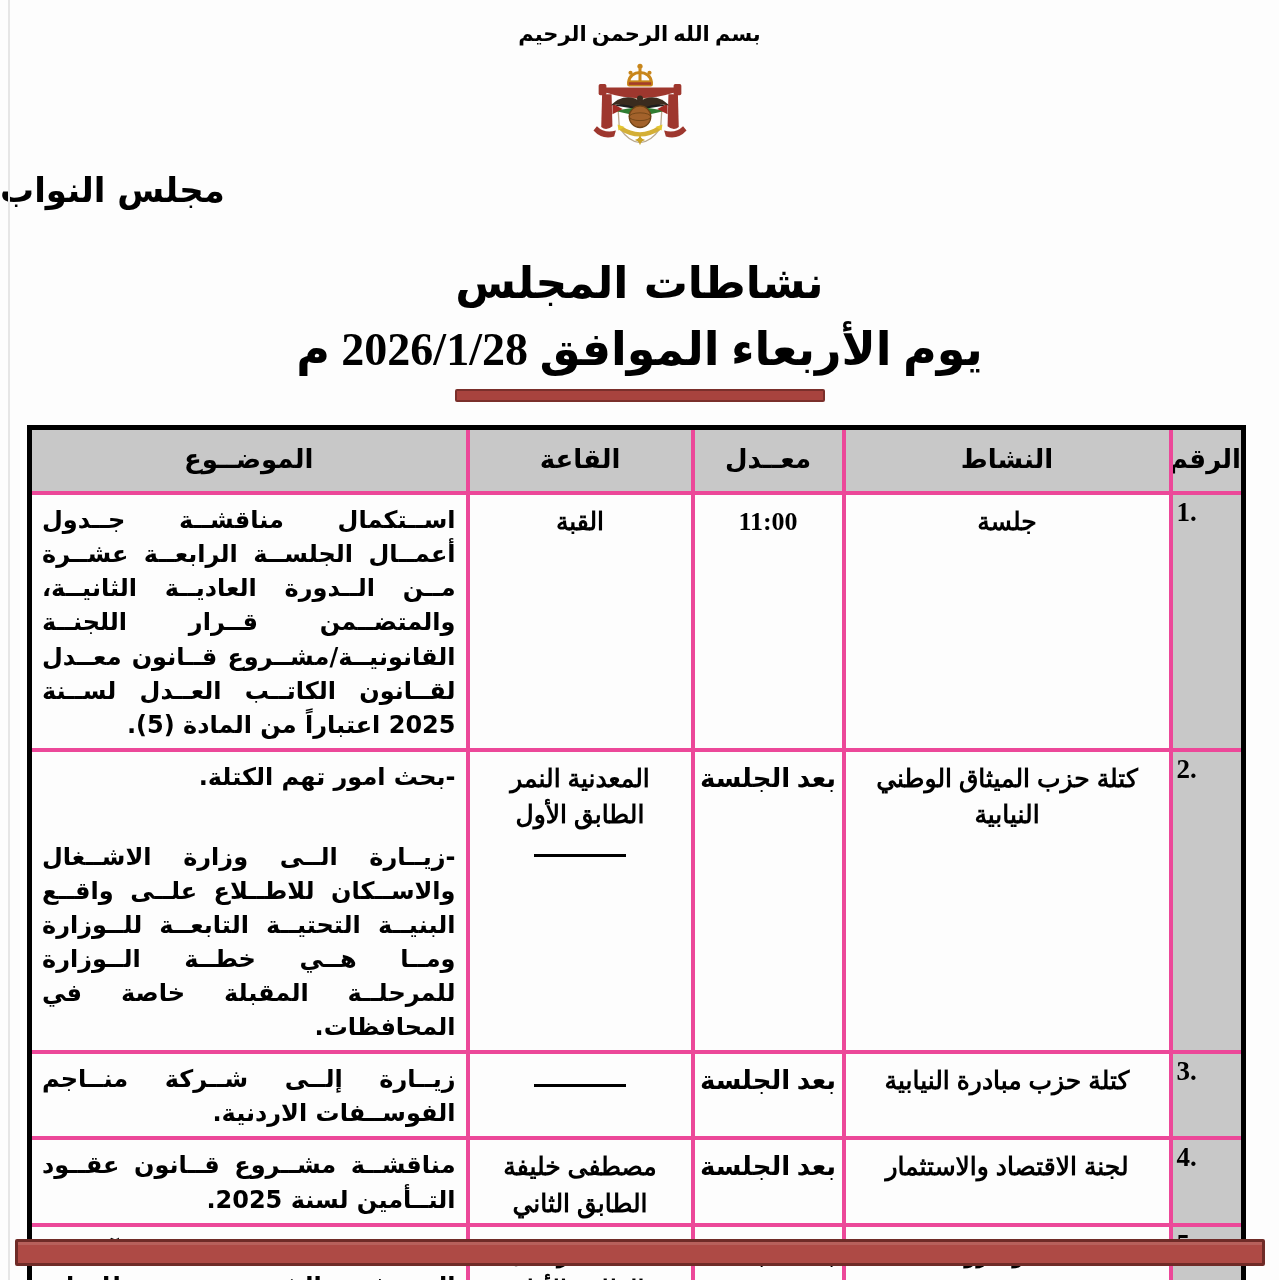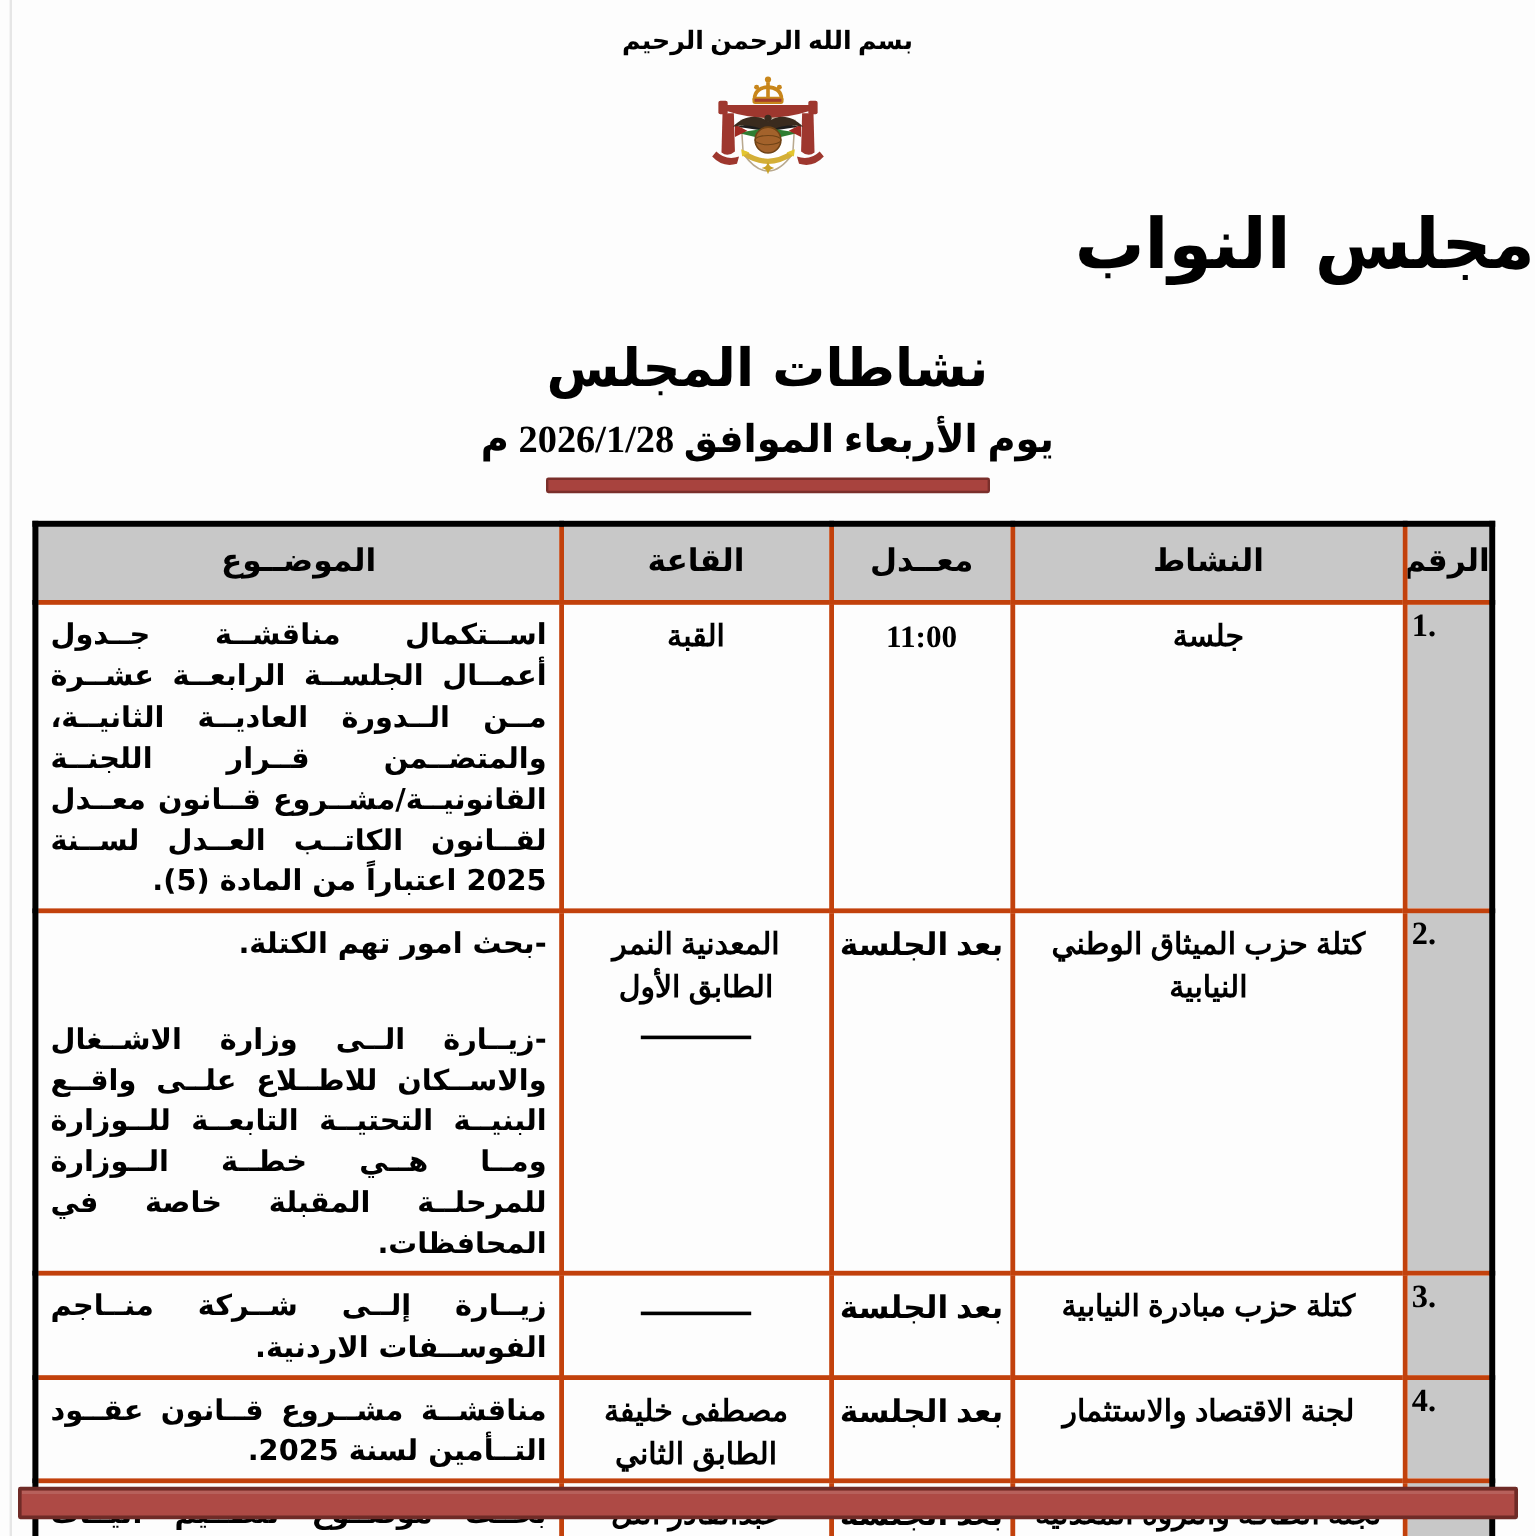--- a/index.html
+++ b/index.html
@@ -17,33 +17,33 @@
     font-family:"Liberation Serif","DejaVu Sans",serif;
     font-weight:bold;
     color:var(--ink);
     position:relative;
     overflow:hidden;
     direction:rtl;
   }
   .scan-line{position:absolute;left:8px;top:0;bottom:0;width:2px;background:#e6e6e6;}
   .bismillah{ text-align:center; font-size:21px; margin-top:22px; letter-spacing:0; }
   .emblem-wrap{ display:flex; justify-content:center; margin-top:12px; height:112px; }
-  .org-name{ text-align:right; font-size:58px; line-height:1.05; margin-top:2px;
+  .org-name{ text-align:left; font-size:34px; line-height:1.05; margin-top:2px;
              font-family:"DejaVu Sans",sans-serif; font-weight:bold; }
   .doc-title{ text-align:center; font-size:44px; margin-top:48px; font-family:"DejaVu Sans",sans-serif;}
-  .doc-date{ text-align:center; font-size:32px; margin-top:14px; font-family:"Liberation Serif","DejaVu Sans",serif;}
+  .doc-date{ text-align:center; font-size:46px; margin-top:14px; font-family:"Liberation Serif","DejaVu Sans",serif;}
   .date-bar{ width:370px; height:13px; margin:13px auto 0; background:var(--bar-red);
              border:2px solid var(--bar-red-dark); border-radius:2px;}
   table.sched{
     border-collapse:collapse; table-layout:fixed;
     margin:23px 33px 0 32px; width:1214px;
     border:5px solid #000;
   }
   table.sched td,table.sched th{
-    border:4px solid #c2410c; vertical-align:top; overflow:hidden;
+    border:4px solid #ec4899; vertical-align:top; overflow:hidden;
   }
   th.h{ background:var(--header-gray); font-size:26px; text-align:center; padding-top:14px;
         border-bottom:6px solid #000; font-family:"DejaVu Sans",sans-serif;}
   tr.hrow{height:66px;}
   td.num{ background:var(--header-gray); font-size:27px; text-align:left; padding:2px 4px;
           font-family:"Liberation Serif","DejaVu Sans",serif;}
   td.act,td.time,td.hall{ text-align:center; font-size:25px; padding-top:8px;
           font-family:Liberation Sans, sans-serif; line-height:1.45;}
   td.time{ font-family:"Liberation Serif","DejaVu Sans",serif; font-size:26px;}
   td.subj{ font-size:24px; padding:8px 10px 6px 10px; text-align:justify; line-height:1.42;

